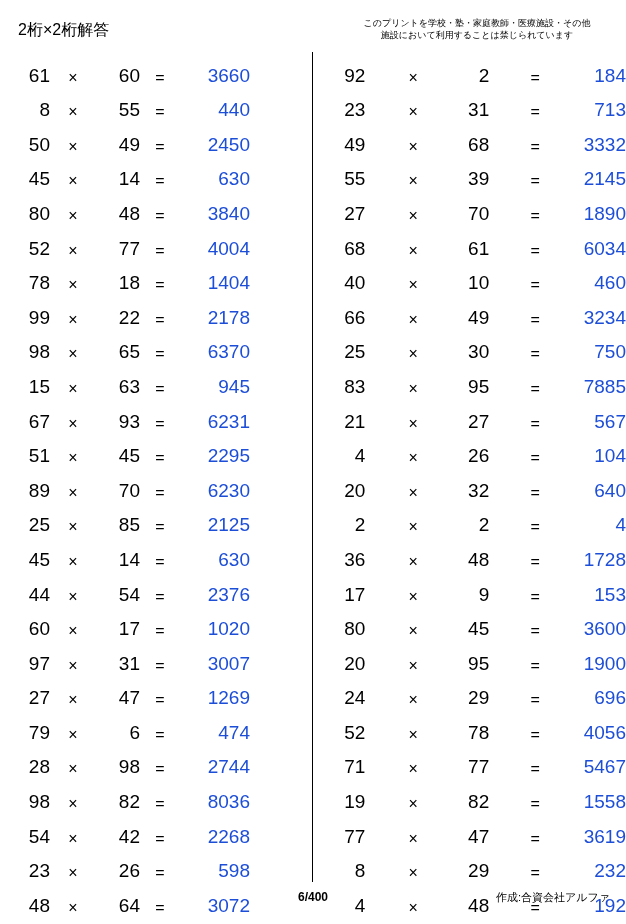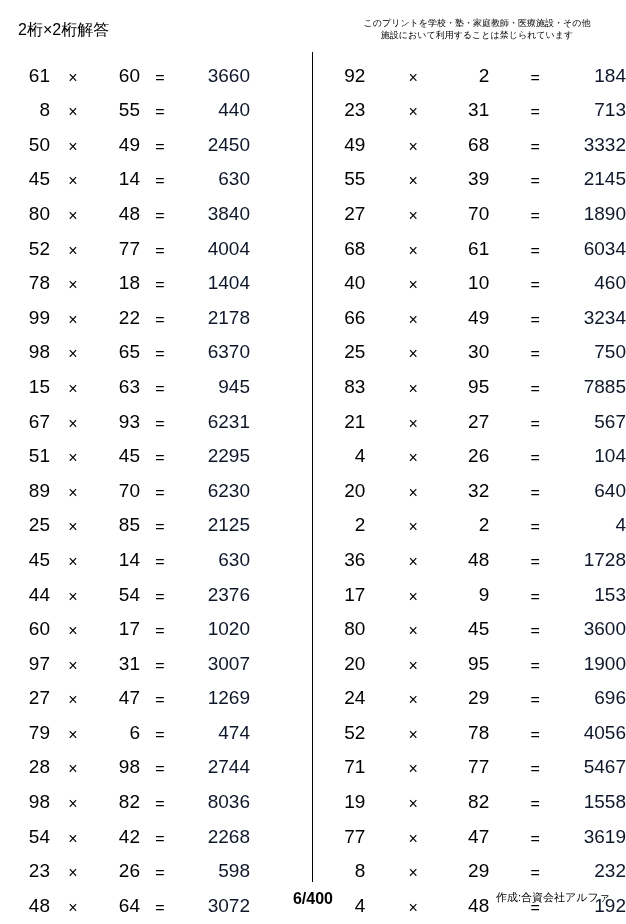--- a/index.html
+++ b/index.html
@@ -103,35 +103,35 @@
   }
   .cell-eq {
     width: 40px;
     text-align: center;
     color: #000;
     font-size: 16px;
   }
   .cell-ans {
     width: 70px;
     text-align: right;
-    color: #0f172a;
+    color: #1d4ed8;
   }
   .footer {
     position: absolute;
     left: 0;
     bottom: 14px;
     width: 626px;
     height: 20px;
   }
   .page-num {
     position: absolute;
     left: 0;
     width: 626px;
     text-align: center;
-    font-size: 16px;
+    font-size: 12px;
     font-weight: bold;
     color: #000;
   }
   .credit {
     position: absolute;
     right: 16px;
     top: 0;
     font-size: 11px;
     color: #000;
     white-space: nowrap;

